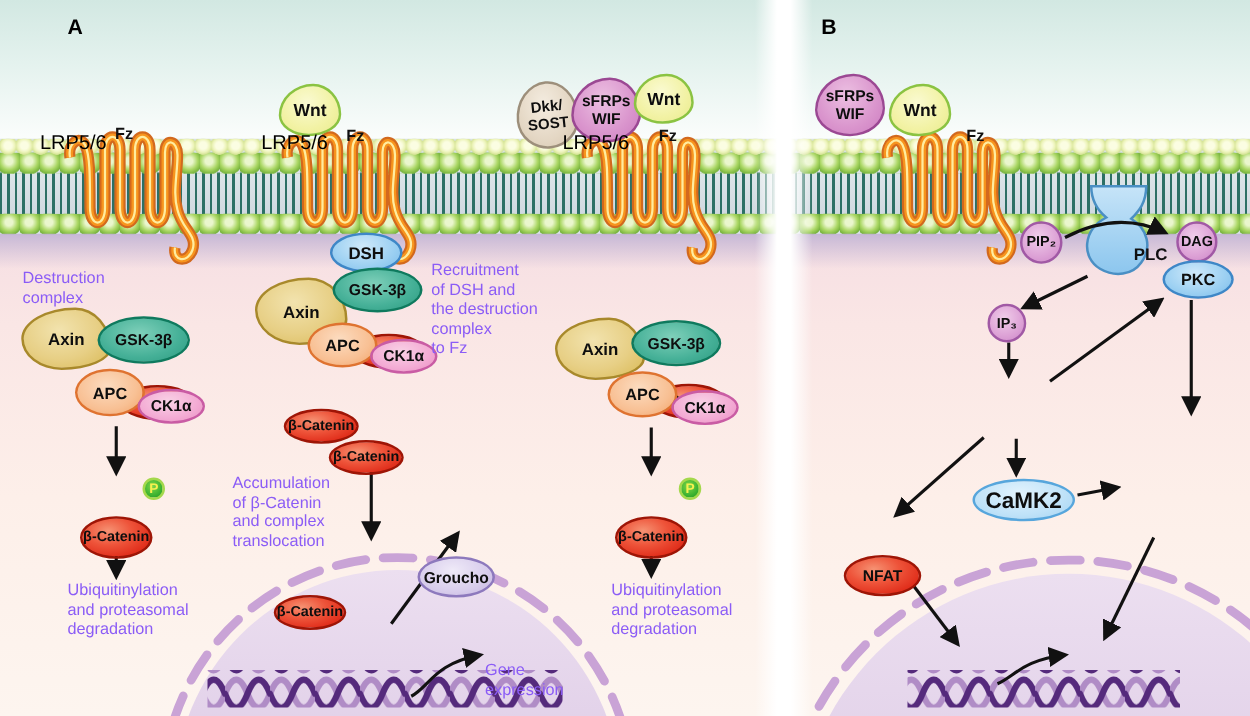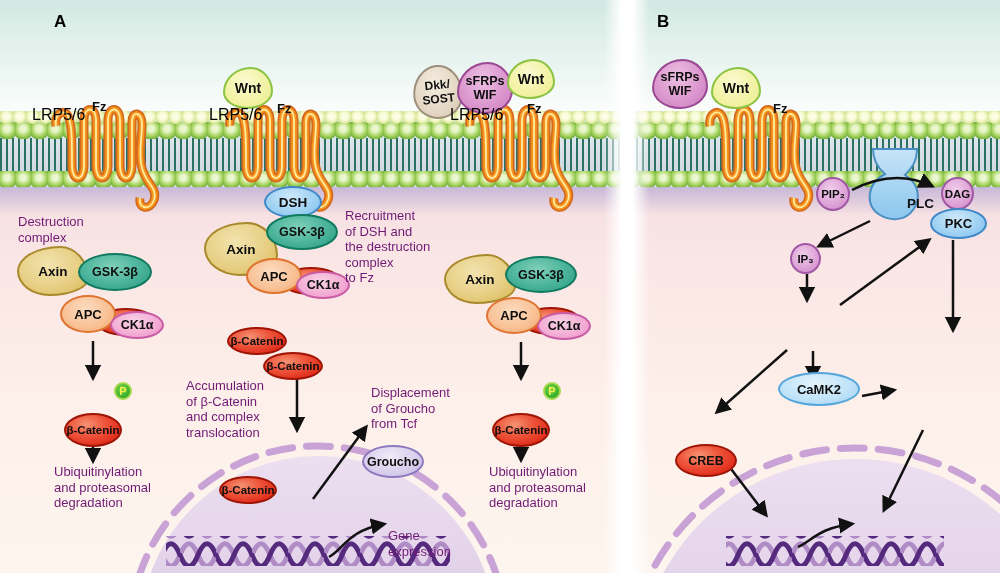--- a/index.html
+++ b/index.html
@@ -21,21 +21,21 @@
       linear-gradient(#dde6e9,#cfd9e0);
     background-size:13px 13px,16px 17px,16px 17px,100% 34px,100% 34px;
     background-position:0 0,0 11px,0 60px,0 27px,0 27px;
     background-repeat:repeat-x,repeat-x,repeat-x,no-repeat,no-repeat;}
   .memfade{position:absolute;left:0;top:187px;width:100%;height:28px;z-index:2;
     background:linear-gradient(rgba(196,182,213,.95),rgba(196,182,213,0));}
   .divider{position:absolute;left:604px;top:0;width:46px;height:573px;z-index:4;
     background:linear-gradient(90deg,rgba(255,255,255,0) 0%,#fff 38%,#fff 62%,rgba(255,255,255,0) 100%);}
   svg.back{z-index:3;} svg.mid{z-index:5;}
   
-  .txt{position:absolute;color:#701a75;font-size:13px;line-height:15.5px;z-index:6;}
+  .txt{position:absolute;color:#8b5cf6;font-size:13px;line-height:15.5px;z-index:6;}
   .txt span{display:block;}
   .plabel{position:absolute;font-weight:bold;font-size:17px;color:#000;z-index:7;}
   .mlabel{position:absolute;font-weight:bold;font-size:13px;color:#101010;z-index:6;}
   
   .blob{position:absolute;display:flex;align-items:center;justify-content:center;
     text-align:center;font-weight:bold;color:#0e0e0e;z-index:6;box-sizing:border-box;}
   .ell{border-radius:50%;}
   .red{background:radial-gradient(ellipse at 38% 32%,#f69273 0%,#ee543a 40%,#e12f1c 75%,#ce2410 100%);
     border:2px solid #9e1506;margin-top:24px;}
   .teal{background:radial-gradient(ellipse at 45% 35%,#7fd0ba 0%,#45b097 60%,#2d9a80 100%);border:2px solid #0f7a5e;}
@@ -224,26 +224,21 @@
     </div>
   <div class="blob red ell" style="left:227px;top:303px;width:60px;height:28px;font-size:11.5px;">β-Catenin</div>
   <div class="blob red ell" style="left:263px;top:328px;width:60px;height:28px;font-size:11.5px;">β-Catenin</div>
   <div class="txt" style="left:186px;top:378px;">
     <span>Accumulation</span>
       <span>of β-Catenin</span>
       <span>and complex</span>
       <span>translocation</span>
     </div>
   <div class="blob red ell" style="left:219px;top:452px;width:58px;height:28px;font-size:11.5px;">β-Catenin</div>
-  <div class="txt" style="left:371px;top:385px;">
-    <span>Displacement</span>
-      <span>of Groucho</span>
-      <span>from Tcf</span>
-    </div>
-  <div class="blob lav ell" style="left:362px;top:445px;width:62px;height:33px;font-size:12.5px;">Groucho</div>
+  <div class="blob lav ell" style="left:334px;top:445px;width:62px;height:33px;font-size:12.5px;">Groucho</div>
   <div class="tcf" style="left:251px;top:502px;width:74px;height:43px;"><span>Tcf</span></div>
   <div class="txt" style="left:388px;top:528px;">
     <span>Gene</span>
       <span>expression</span>
     </div>
 
   
   <div class="blob gold" style="left:444px;top:254px;width:72px;height:50px;border-radius:60% 40% 55% 45%/50% 65% 35% 50%;font-size:13.5px;">Axin</div>
   <div class="blob teal ell" style="left:505px;top:256px;width:72px;height:37px;font-size:12.5px;">GSK-3β</div>
   <div class="blob red ell" style="left:521px;top:283px;width:60px;height:28px;font-size:11.5px;">β-Catenin</div>
@@ -271,16 +266,16 @@
   <div class="mlabel" style="left:907px;top:196px;font-size:13.5px;">PLC</div>
   <div class="blob pcircle ell" style="left:941px;top:177px;width:33px;height:33px;font-size:11.5px;">DAG</div>
   <div class="blob blue ell" style="left:930px;top:208px;width:57px;height:31px;font-size:13px;">PKC</div>
   <div class="blob pcircle ell" style="left:790px;top:243px;width:31px;height:31px;font-size:11.5px;">IP₃</div>
 
   <span class="ca" style="left:808px;top:314px;">Ca²⁺</span>
   <span class="ca" style="left:835px;top:322px;">Ca²⁺</span>
   <span class="ca" style="left:793px;top:331px;">Ca²⁺</span>
   <span class="ca" style="left:820px;top:339px;">Ca²⁺</span>
 
-  <div class="blob lblue ell" style="left:778px;top:372px;width:82px;height:34px;font-size:13px;">CaMK2</div>
-  <div class="blob red ell" style="left:675px;top:420px;width:62px;height:33px;font-size:12.5px;">CREB</div>
+  <div class="blob lblue ell" style="left:778px;top:383px;width:82px;height:34px;font-size:18px;">CaMK2</div>
+  <div class="blob red ell" style="left:675px;top:420px;width:62px;height:33px;font-size:12.5px;">NFAT</div>
 
 </div>
 
 </body></html>

